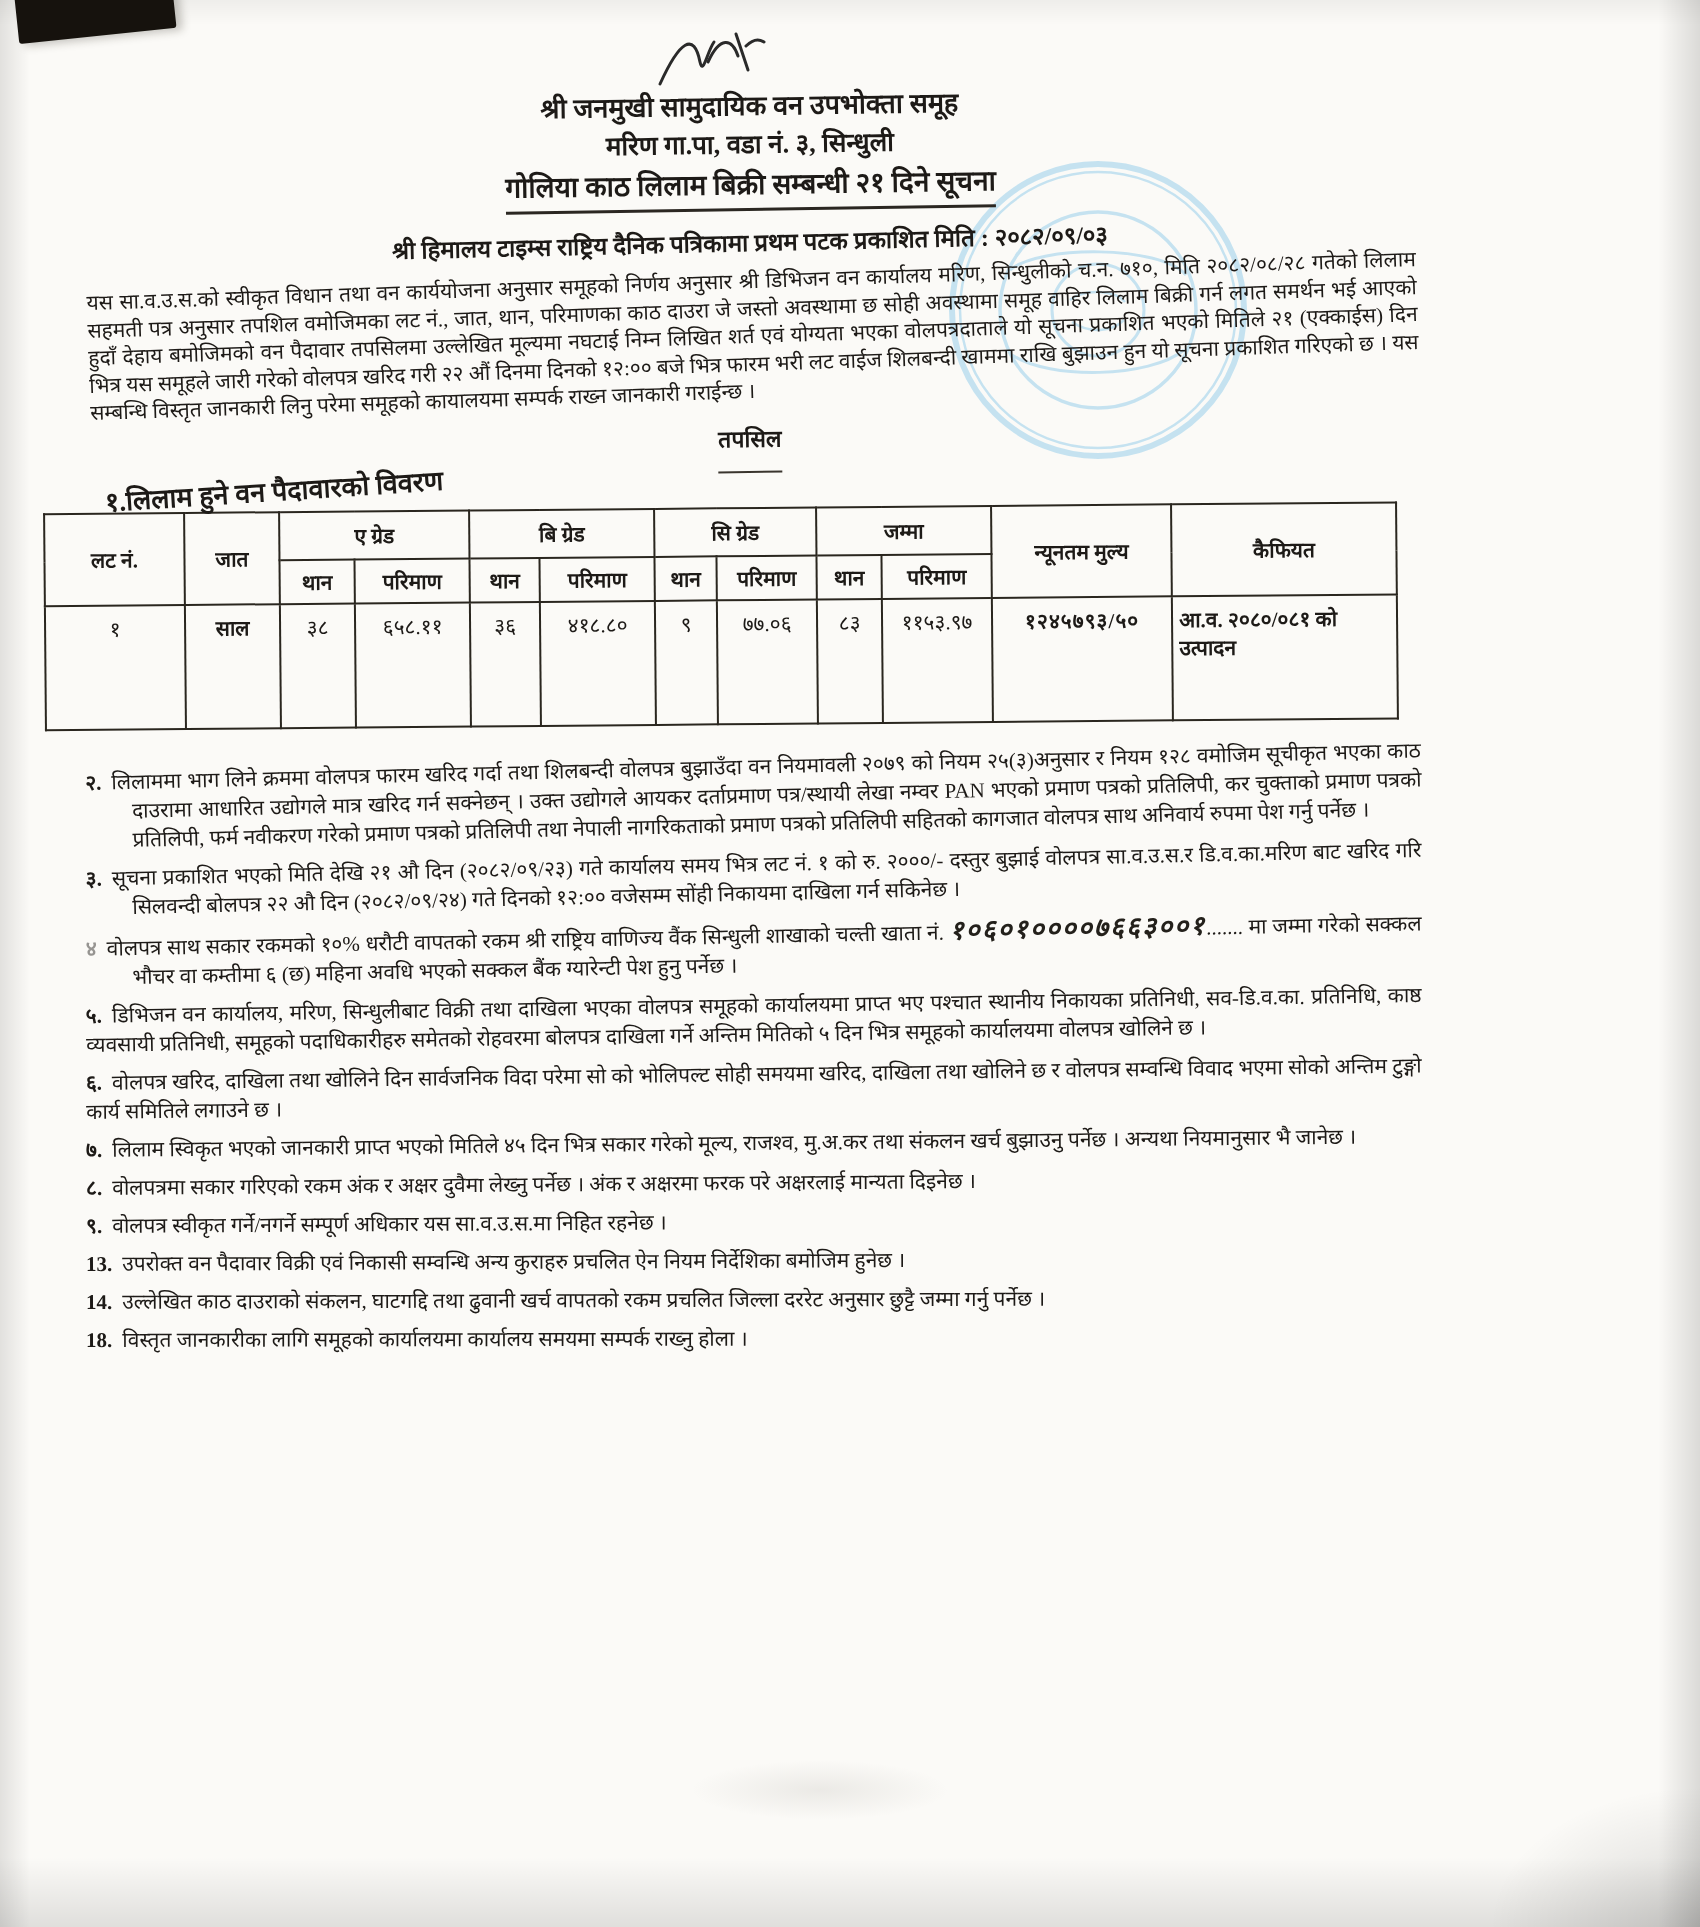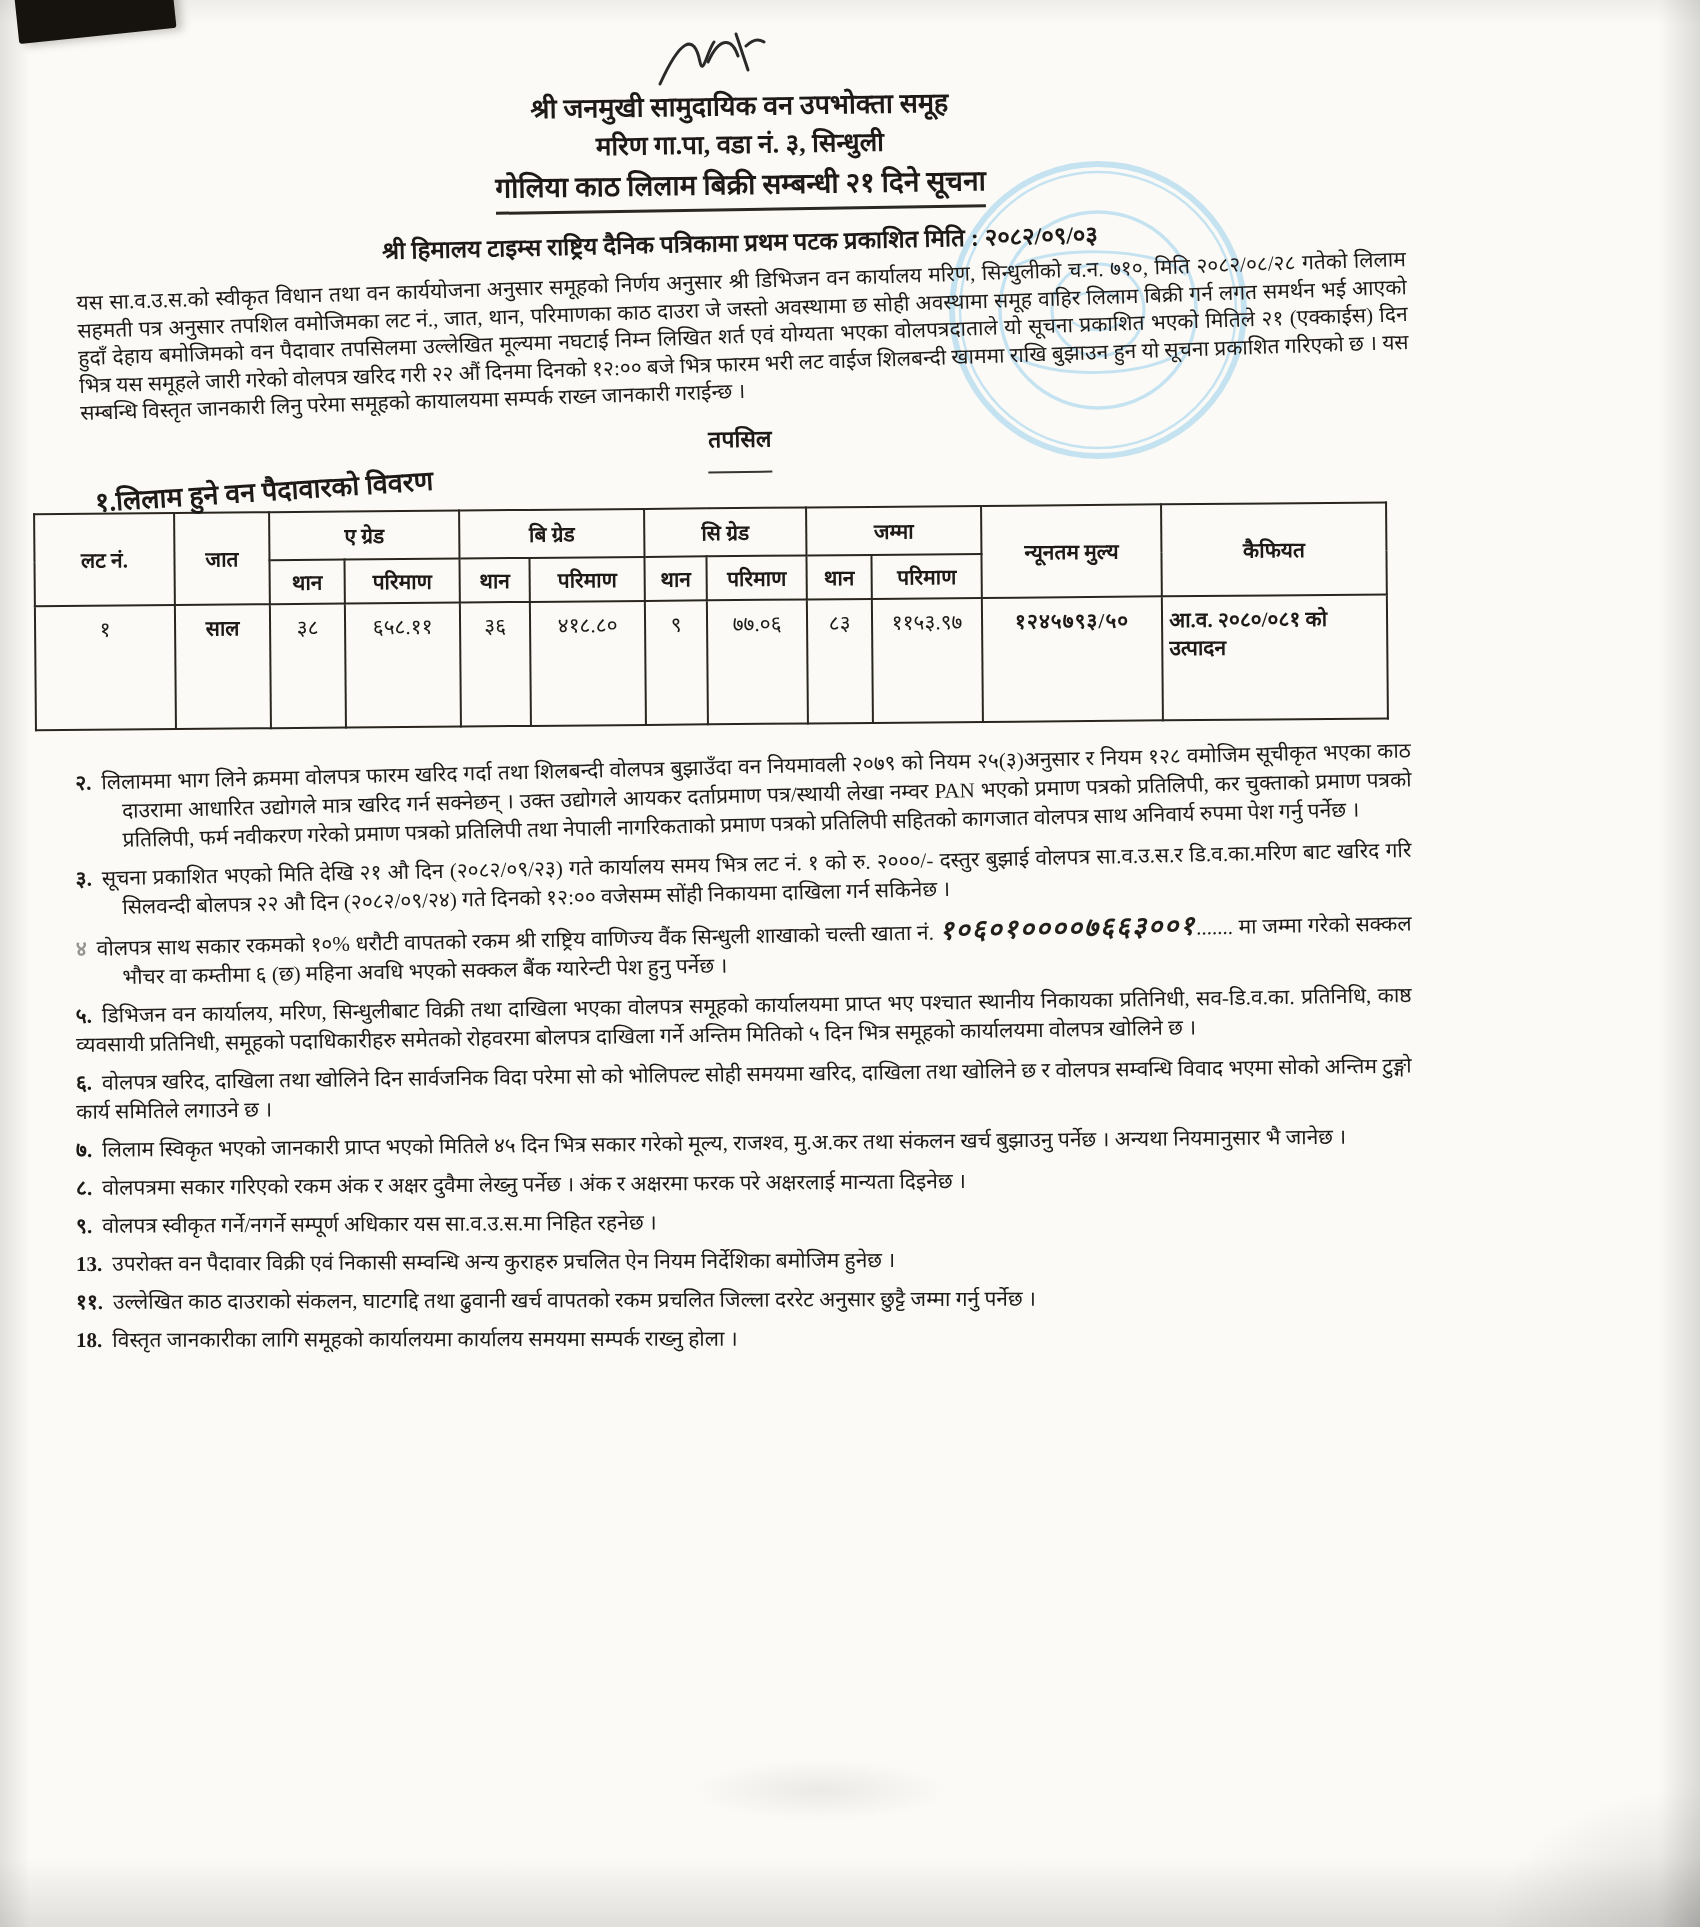--- a/index.html
+++ b/index.html
@@ -23,21 +23,21 @@
     position:absolute;left:16px;top:-20px;width:158px;height:56px;
     background:#16120d;transform:rotate(-6deg);border-radius:3px;
     box-shadow:6px 3px 8px rgba(40,35,25,0.25);
   }
   .smudge{
     position:absolute;left:690px;top:1760px;width:260px;height:60px;border-radius:50%;
     background:radial-gradient(ellipse, rgba(120,115,105,0.12), rgba(120,115,105,0) 70%);
   }
   .signature{position:absolute;left:650px;top:26px;width:120px;height:76px;}
   .stamp{position:absolute;left:920px;top:150px;width:360px;height:330px;opacity:0.34;filter:blur(0.7px);}
-  .content{position:absolute;left:20px;top:0;width:1440px;}
+  .content{position:absolute;left:30px;top:0;width:1440px;}
   .doc-header{margin-top:86px;text-align:center;transform:rotate(-0.9deg);}
   .org-name{font-size:27px;font-weight:700;line-height:40px;}
   .org-address{font-size:26px;font-weight:700;line-height:38px;}
   .notice-title{font-size:28px;font-weight:700;line-height:42px;}
   .notice-title span{display:inline-block;border-bottom:3px solid #2b2722;padding-bottom:2px;}
   .publication-line{
     margin-top:14px;text-align:center;font-size:24px;font-weight:700;
     transform:rotate(-1.3deg);
   }
   .intro{
@@ -189,20 +189,20 @@
     <div class="conditions">
       <div class="cond hang r0"><span class="num">२.</span><span>लिलाममा भाग लिने क्रममा वोलपत्र फारम खरिद गर्दा तथा शिलबन्दी वोलपत्र बुझाउँदा वन नियमावली २०७९ को नियम २५(३)अनुसार र नियम १२८ वमोजिम सूचीकृत भएका काठ दाउरामा आधारित उद्योगले मात्र खरिद गर्न सक्नेछन् । उक्त उद्योगले आयकर दर्ताप्रमाण पत्र/स्थायी लेखा नम्वर PAN भएको प्रमाण पत्रको प्रतिलिपी, कर चुक्ताको प्रमाण पत्रको प्रतिलिपी, फर्म नवीकरण गरेको प्रमाण पत्रको प्रतिलिपी तथा नेपाली नागरिकताको प्रमाण पत्रको प्रतिलिपी सहितको कागजात वोलपत्र साथ अनिवार्य रुपमा पेश गर्नु पर्नेछ ।</span></div>
       <div class="cond hang r1"><span class="num">३.</span><span>सूचना प्रकाशित भएको मिति देखि २१ औ दिन (२०८२/०९/२३) गते कार्यालय समय भित्र लट नं. १ को रु. २०००/- दस्तुर बुझाई वोलपत्र सा.व.उ.स.र डि.व.का.मरिण बाट खरिद गरि सिलवन्दी बोलपत्र २२ औ दिन (२०८२/०९/२४) गते दिनको १२:०० वजेसम्म सोंही निकायमा दाखिला गर्न सकिनेछ ।</span></div>
       <div class="cond hang r2"><span class="num num-faint">४</span><span>वोलपत्र साथ सकार रकमको १०% धरौटी वापतको रकम श्री राष्ट्रिय वाणिज्य वैंक सिन्धुली शाखाको चल्ती खाता नं. </span><span class="handwritten">१०६०१००००७६६३००१</span><span>....... मा जम्मा गरेको सक्कल भौचर वा कम्तीमा ६ (छ) महिना अवधि भएको सक्कल बैंक ग्यारेन्टी पेश हुनु पर्नेछ ।</span></div>
       <div class="cond r3"><span class="num">५.</span><span>डिभिजन वन कार्यालय, मरिण, सिन्धुलीबाट विक्री तथा दाखिला भएका वोलपत्र समूहको कार्यालयमा प्राप्त भए पश्चात स्थानीय निकायका प्रतिनिधी, सव-डि.व.का. प्रतिनिधि, काष्ठ व्यवसायी प्रतिनिधी, समूहको पदाधिकारीहरु समेतको रोहवरमा बोलपत्र दाखिला गर्ने अन्तिम मितिको ५ दिन भित्र समूहको कार्यालयमा वोलपत्र खोलिने छ ।</span></div>
       <div class="cond r4"><span class="num">६.</span><span>वोलपत्र खरिद, दाखिला तथा खोलिने दिन सार्वजनिक विदा परेमा सो को भोलिपल्ट सोही समयमा खरिद, दाखिला तथा खोलिने छ र वोलपत्र सम्वन्धि विवाद भएमा सोको अन्तिम टुङ्गो कार्य समितिले लगाउने छ ।</span></div>
       <div class="cond r5"><span class="num">७.</span><span>लिलाम स्विकृत भएको जानकारी प्राप्त भएको मितिले ४५ दिन भित्र सकार गरेको मूल्य, राजश्व, मु.अ.कर तथा संकलन खर्च बुझाउनु पर्नेछ । अन्यथा नियमानुसार भै जानेछ ।</span></div>
       <div class="cond r6"><span class="num">८.</span><span>वोलपत्रमा सकार गरिएको रकम अंक र अक्षर दुवैमा लेख्नु पर्नेछ । अंक र अक्षरमा फरक परे अक्षरलाई मान्यता दिइनेछ ।</span></div>
       <div class="cond r7"><span class="num">९.</span><span>वोलपत्र स्वीकृत गर्ने/नगर्ने सम्पूर्ण अधिकार यस सा.व.उ.स.मा निहित रहनेछ ।</span></div>
       <div class="cond r8"><span class="num">13.</span><span>उपरोक्त वन पैदावार विक्री एवं निकासी सम्वन्धि अन्य कुराहरु प्रचलित ऐन नियम निर्देशिका बमोजिम हुनेछ ।</span></div>
-      <div class="cond r9"><span class="num">११.</span><span>उल्लेखित काठ दाउराको संकलन, घाटगद्दि तथा ढुवानी खर्च वापतको रकम प्रचलित जिल्ला दररेट अनुसार छुट्टै जम्मा गर्नु पर्नेछ ।</span></div>
+      <div class="cond r9"><span class="num">14.</span><span>उल्लेखित काठ दाउराको संकलन, घाटगद्दि तथा ढुवानी खर्च वापतको रकम प्रचलित जिल्ला दररेट अनुसार छुट्टै जम्मा गर्नु पर्नेछ ।</span></div>
       <div class="cond r10"><span class="num">18.</span><span>विस्तृत जानकारीका लागि समूहको कार्यालयमा कार्यालय समयमा सम्पर्क राख्नु होला ।</span></div>
     </div>
 
   </div>
 
   <div class="smudge"></div>
 </div>
 
 </body></html>

